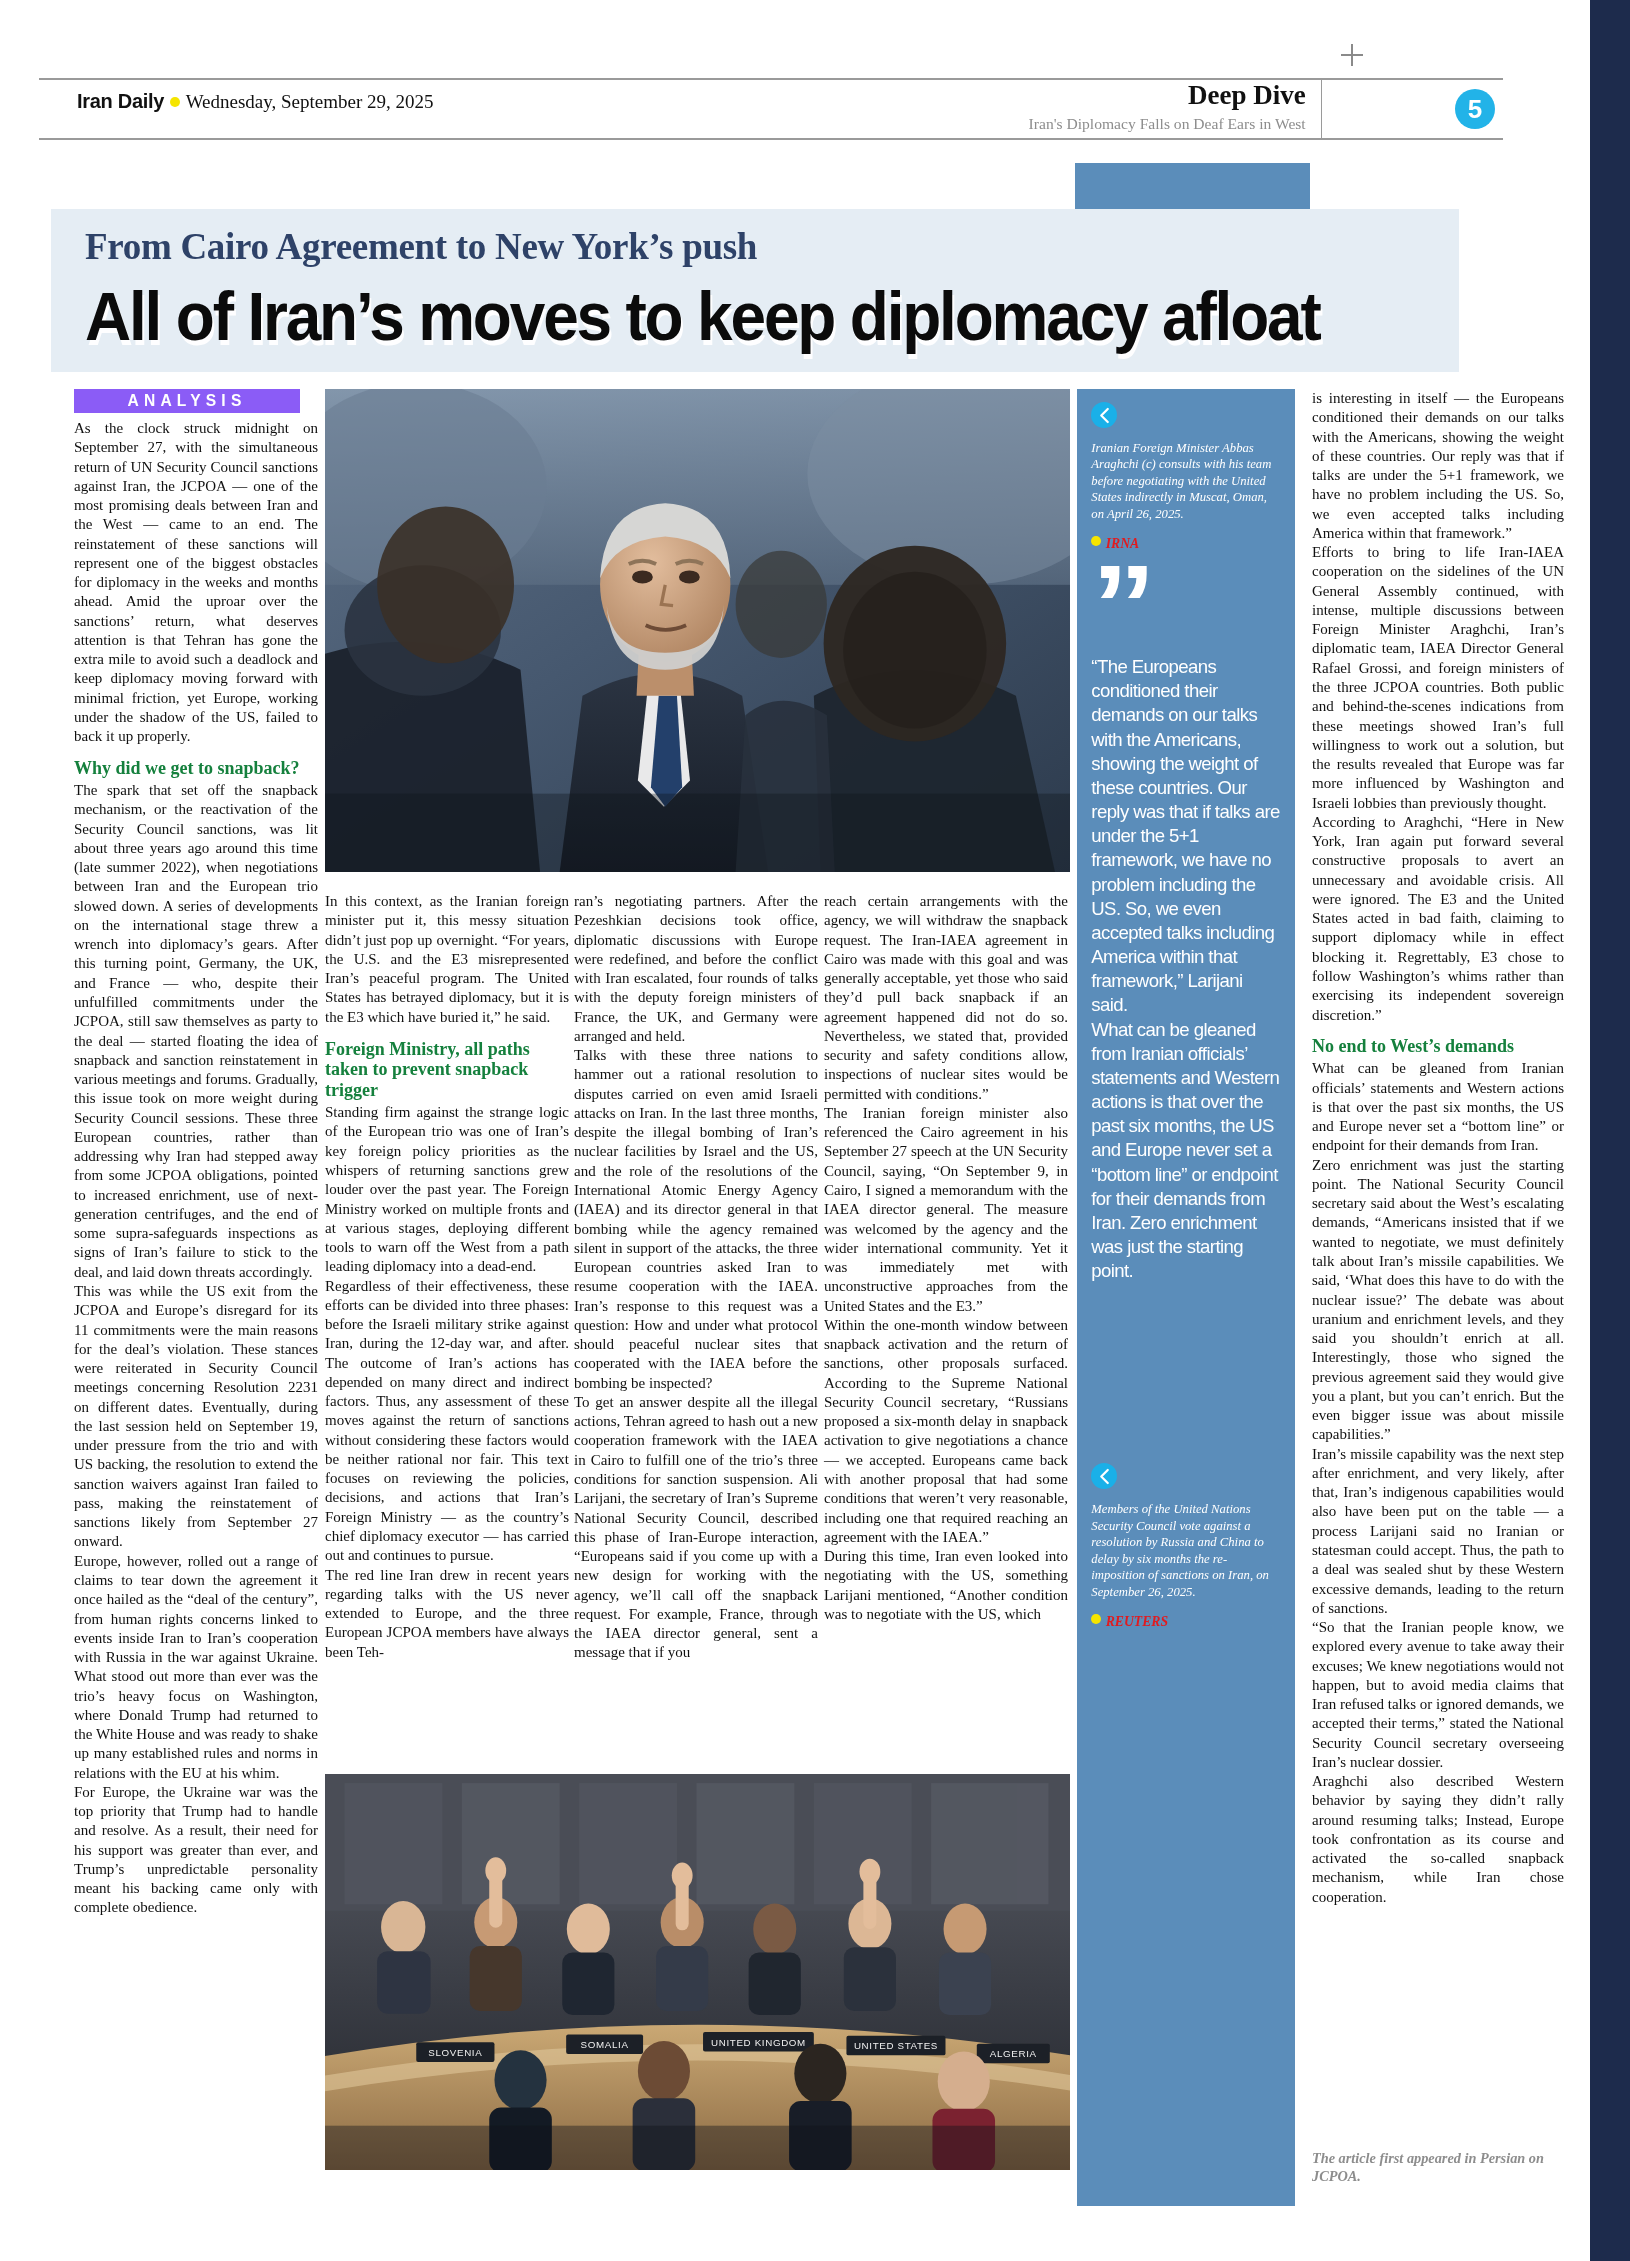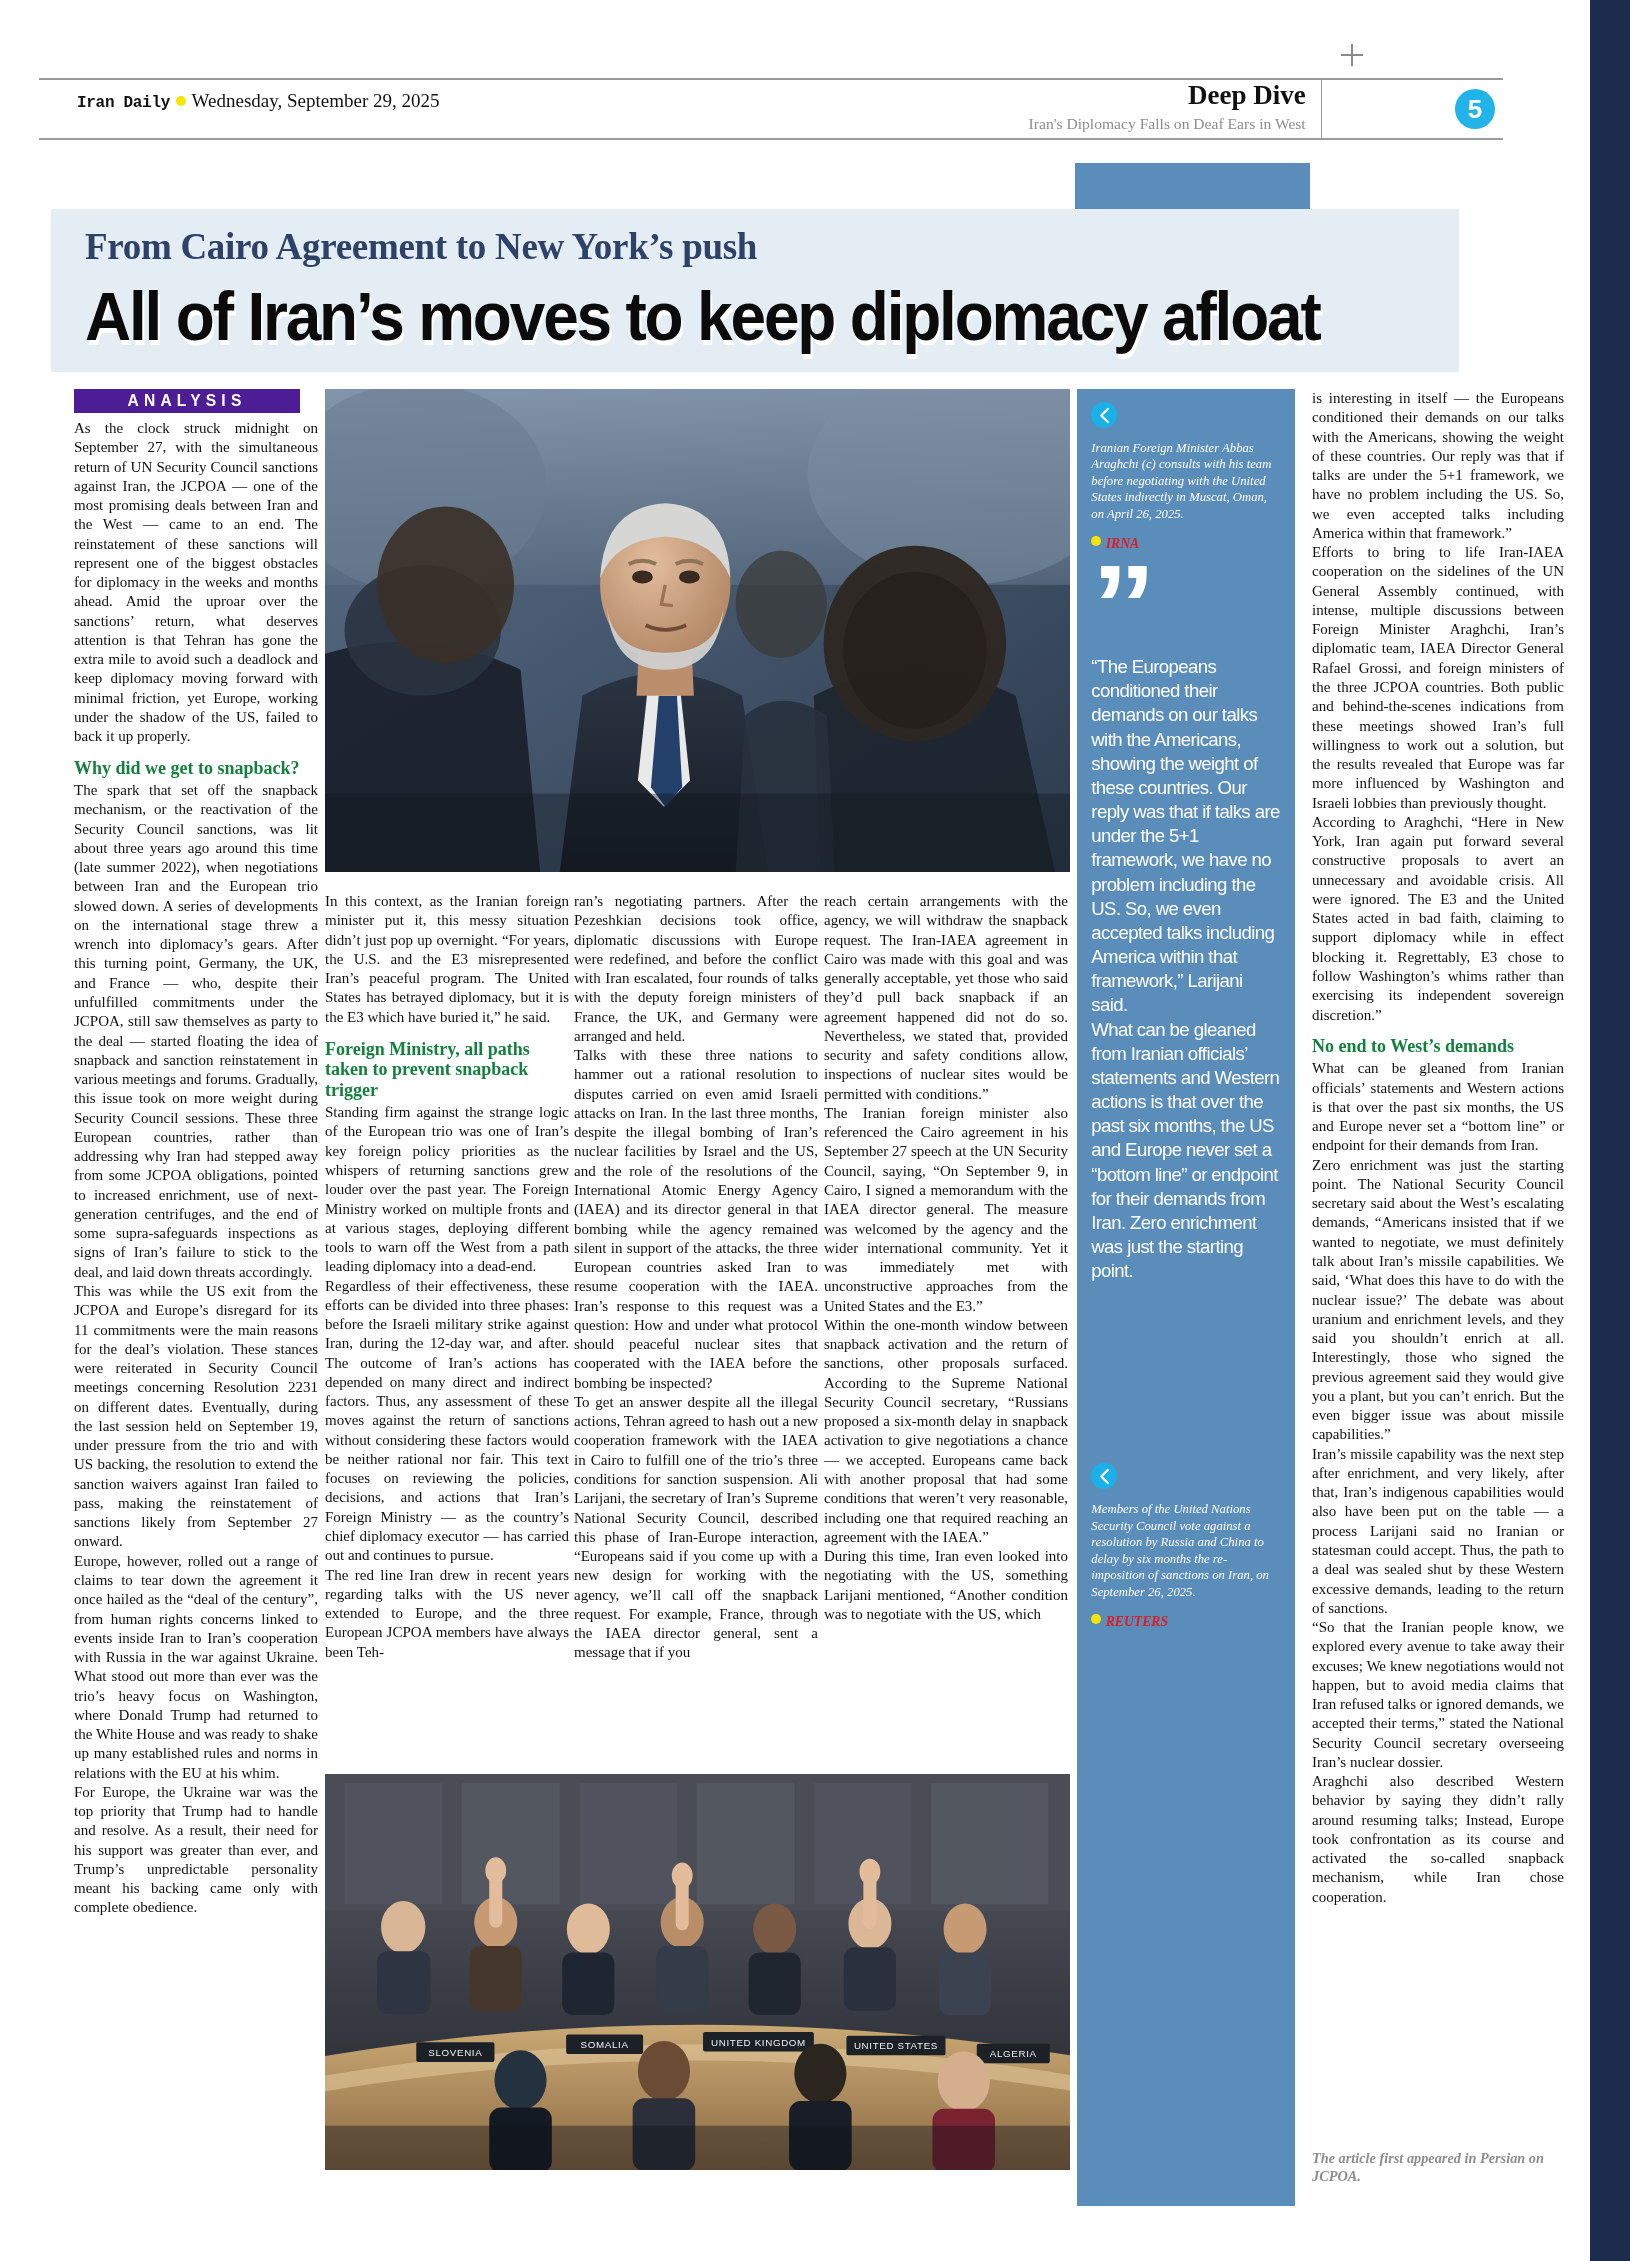--- a/index.html
+++ b/index.html
@@ -52,22 +52,22 @@
   .rule.top { top: 78px; }
   .rule.bottom { top: 138px; }
 
   .masthead-left {
     position: absolute;
     left: 77px; top: 90px;
     display: flex; align-items: baseline; gap: 5.9px;
     white-space: nowrap;
   }
   .brand {
-    font-family: Liberation Mono, monospace;
-    font-weight: bold; font-size: 16px; color: #111;
+    font-family: Liberation Sans, sans-serif;
+    font-weight: bold; font-size: 20px; color: #111;
     letter-spacing: -0.3px;
   }
   .yellow-dot {
     width: 9.8px; height: 9.8px; border-radius: 50%;
     background: #f5e500; display: inline-block;
     position: relative; top: -1.3px;
   }
   .date {
     font-family: "Liberation Serif", serif;
     font-size: 19px; color: #111;
@@ -160,21 +160,21 @@
 
   #col1 { left: 74px; }
   #col2 { left: 325px; top: 892px; }
   #col3 { left: 574px; top: 892px; }
   #col4 { left: 824px; top: 892px; }
   #col6 { left: 1312px; width: 252px; }
 
   .analysis-tag {
     display: block;
     width: 226px; height: 23.5px;
-    background: #4c1d95;
+    background: #8b5cf6;
     color: #ffffff;
     font-family: "Liberation Sans", sans-serif;
     font-weight: bold;
     font-size: 15.6px;
     letter-spacing: 5.2px;
     text-align: center;
     line-height: 23.5px;
     margin-bottom: 6.5px;
   }
 

